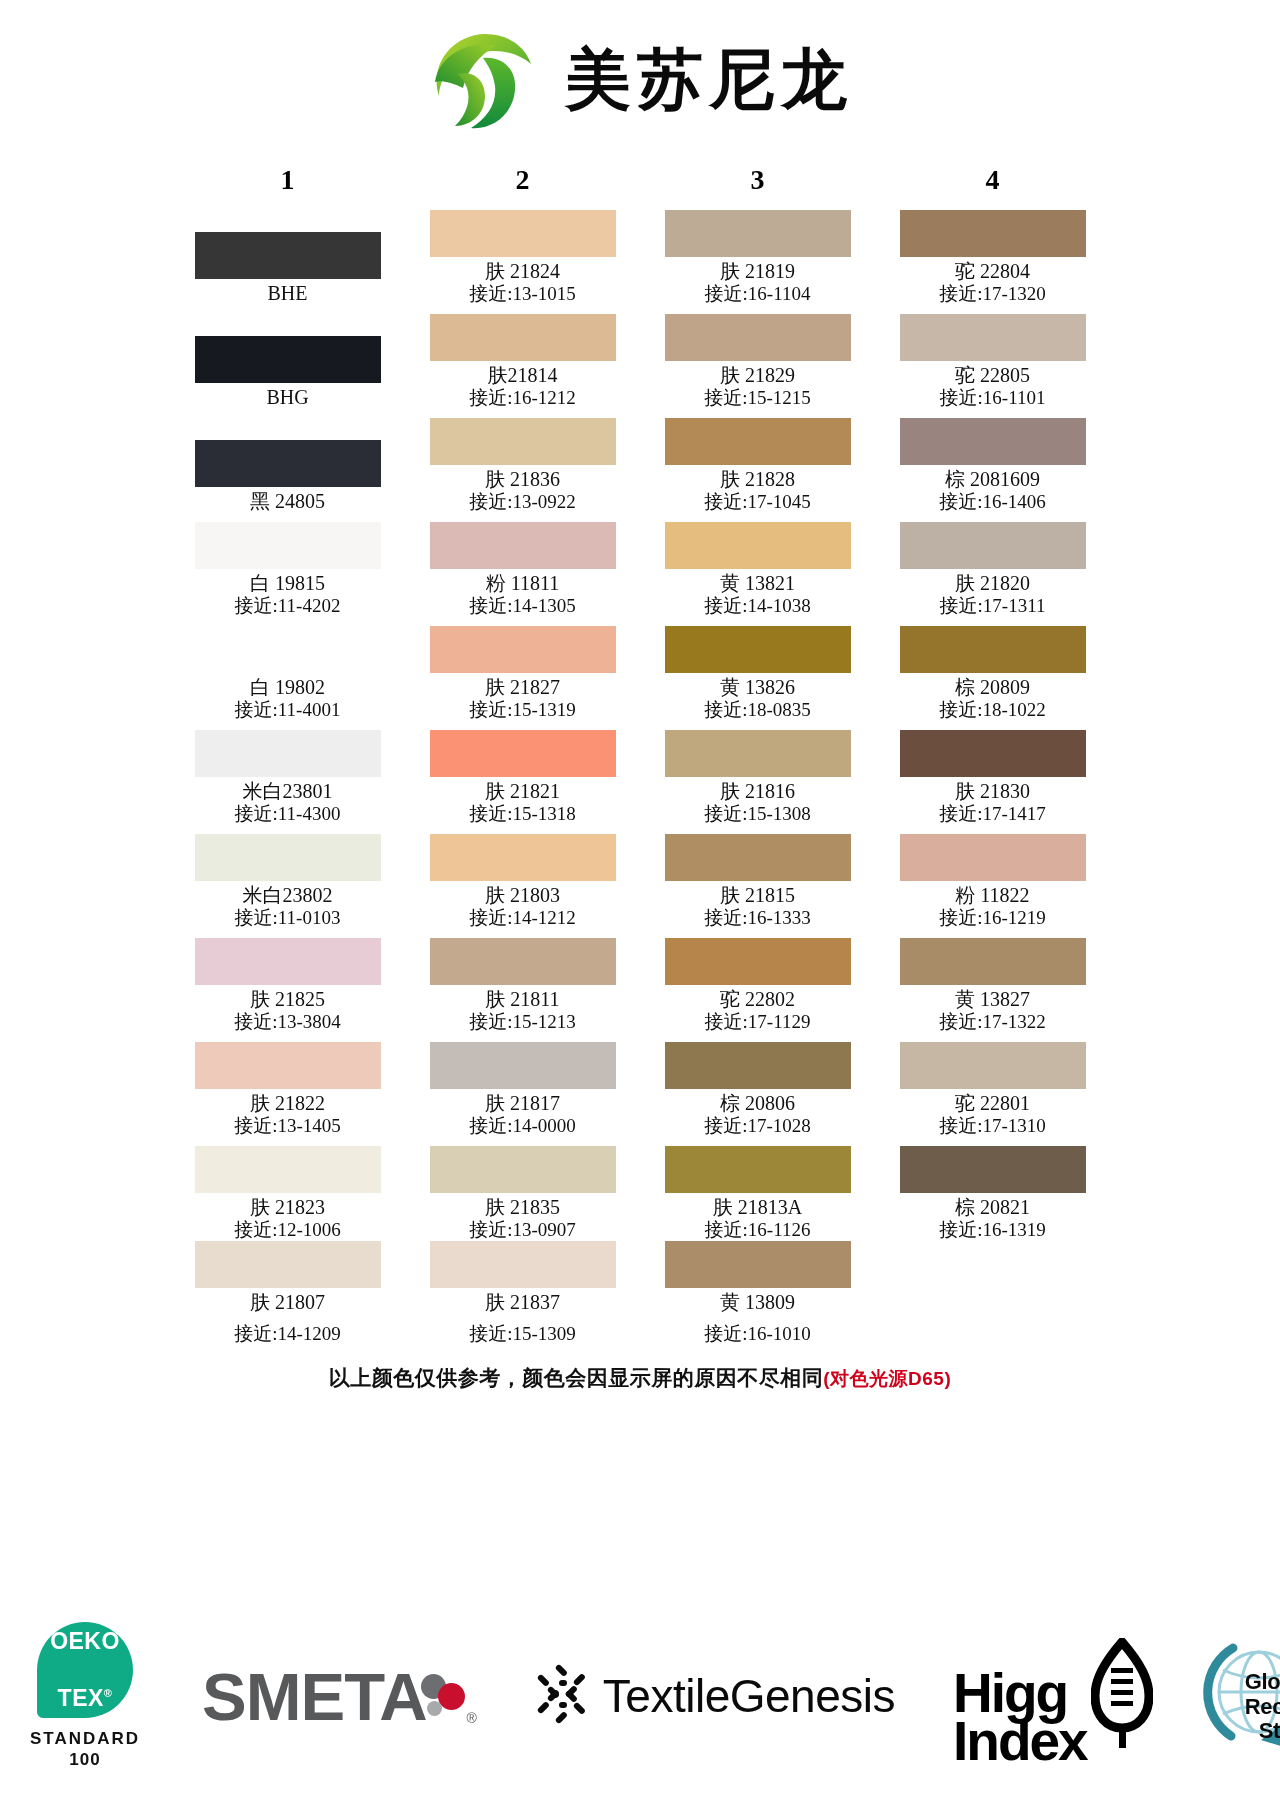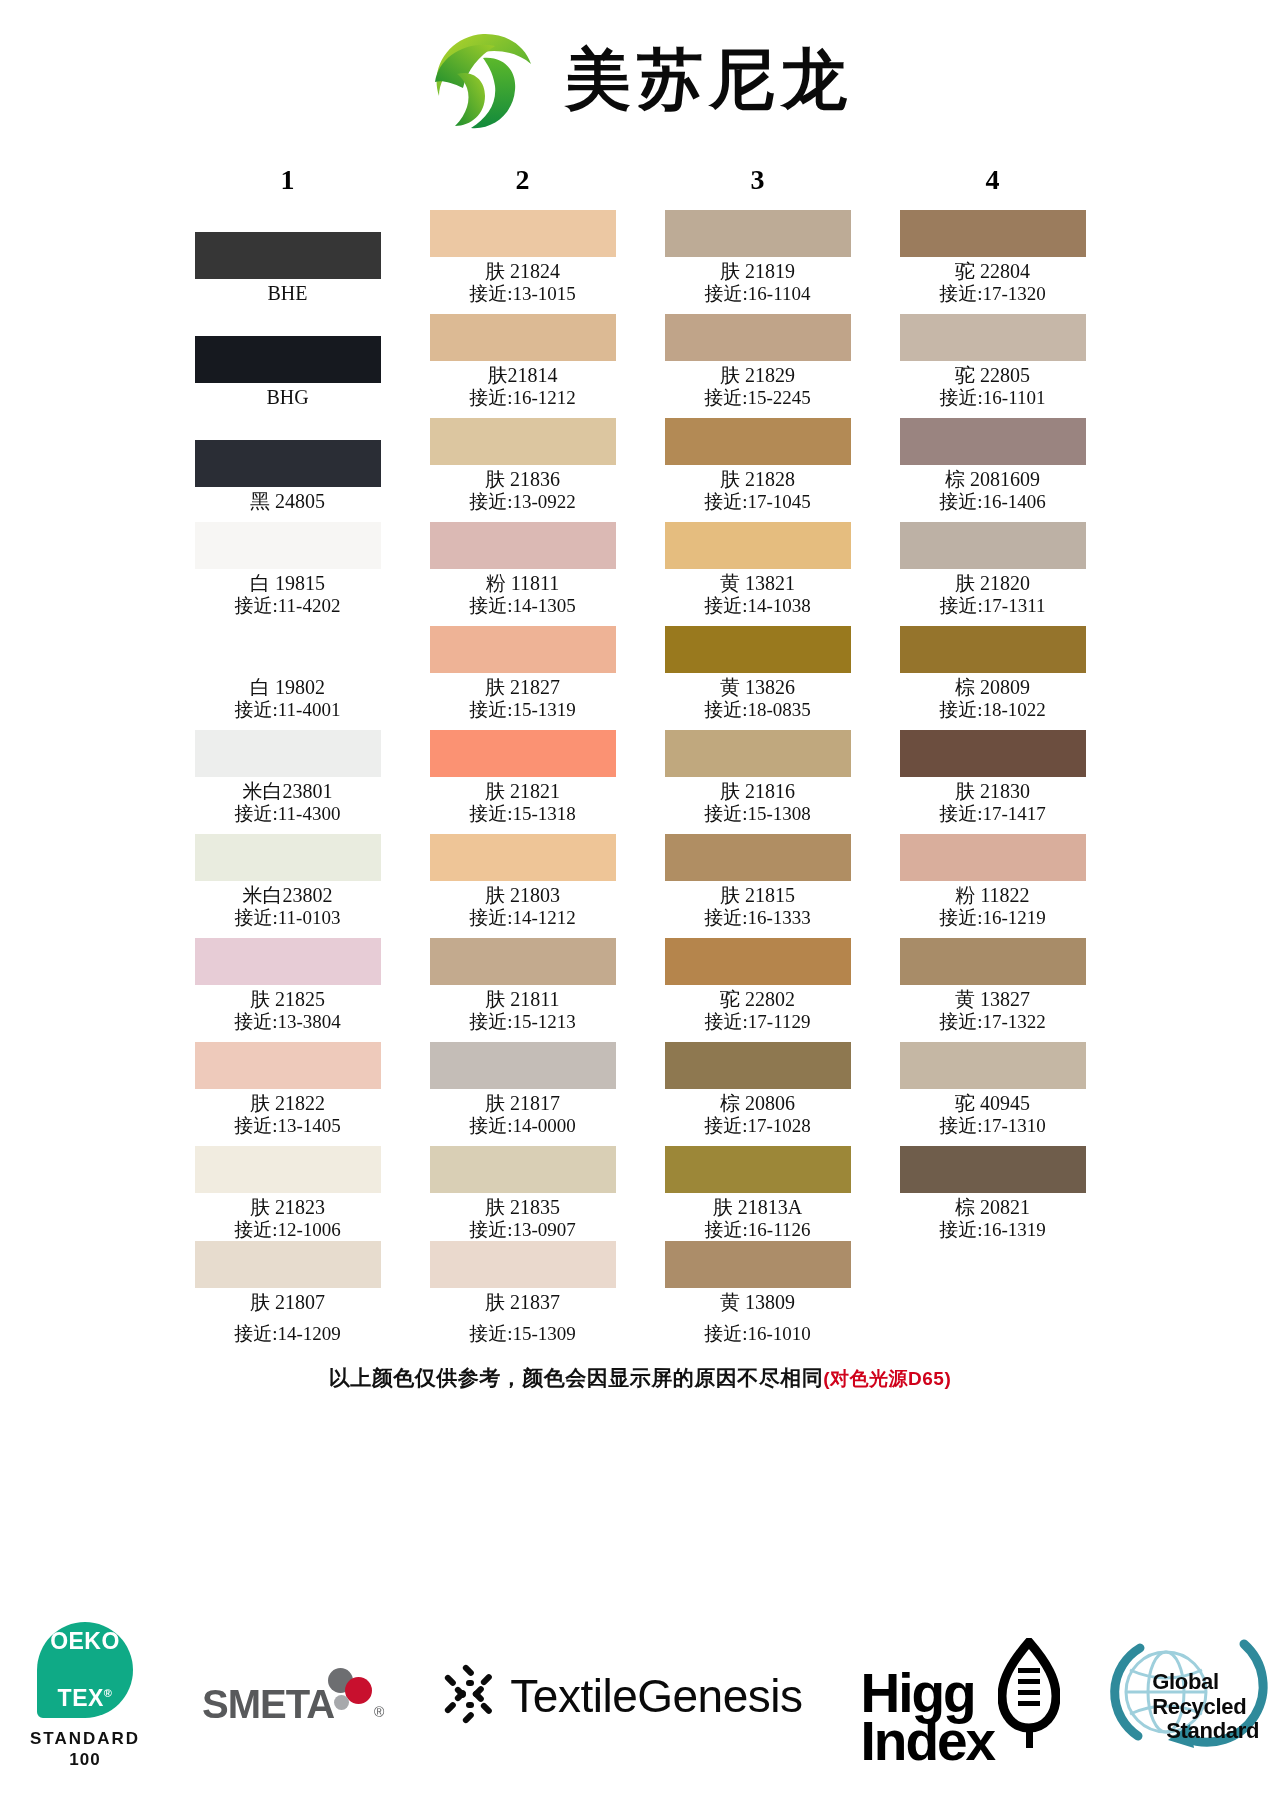--- a/index.html
+++ b/index.html
@@ -137,21 +137,21 @@
     font-size:17px;letter-spacing:2px;margin-top:10px;line-height:1.25;
   }
   .oeko-sub .n{letter-spacing:1px;}
 
   .smeta{
     flex:0 0 auto;margin-left:62px;
     display:flex;align-items:flex-end;
   }
   .smeta-word{
     font-family:"Liberation Sans","DejaVu Sans",sans-serif;
-    font-weight:bold;font-size:40px;color:#58595b;
+    font-weight:bold;font-size:67px;color:#58595b;
     letter-spacing:-1px;line-height:1;
   }
   .smeta-dots{position:relative;width:44px;height:56px;margin-left:-6px;}
   .smeta-dots i{position:absolute;border-radius:50%;display:block;}
   .d1{width:25px;height:25px;background:#6d6e71;left:0;top:0;}
   .d2{width:27px;height:27px;background:#c8102e;left:17px;top:9px;}
   .d3{width:15px;height:15px;background:#a7a9ac;left:6px;top:27px;}
   .smeta-r{font-family:"Liberation Sans","DejaVu Sans",sans-serif;
     font-size:14px;color:#58595b;align-self:flex-end;margin-left:2px;margin-bottom:4px;}
 
@@ -375,21 +375,21 @@
         <div class="chip" style="background: rgb(189, 171, 150);"></div>
         <div class="caption">
           <div class="cap-name">肤 21819</div>
           <div class="cap-ref">接近:16-1104</div>
         </div>
       </div>
       <div class="cell">
         <div class="chip" style="background: rgb(192, 164, 137);"></div>
         <div class="caption">
           <div class="cap-name">肤 21829</div>
-          <div class="cap-ref">接近:15-2245</div>
+          <div class="cap-ref">接近:15-1215</div>
         </div>
       </div>
       <div class="cell">
         <div class="chip" style="background: rgb(179, 138, 85);"></div>
         <div class="caption">
           <div class="cap-name">肤 21828</div>
           <div class="cap-ref">接近:17-1045</div>
         </div>
       </div>
       <div class="cell">
@@ -502,21 +502,21 @@
       <div class="cell">
         <div class="chip" style="background: rgb(168, 140, 104);"></div>
         <div class="caption">
           <div class="cap-name">黄  13827</div>
           <div class="cap-ref">接近:17-1322</div>
         </div>
       </div>
       <div class="cell">
         <div class="chip" style="background: rgb(197, 183, 164);"></div>
         <div class="caption">
-          <div class="cap-name">驼 40945</div>
+          <div class="cap-name">驼 22801</div>
           <div class="cap-ref">接近:17-1310</div>
         </div>
       </div>
       <div class="cell">
         <div class="chip" style="background: rgb(111, 93, 75);"></div>
         <div class="caption">
           <div class="cap-name">棕 20821</div>
           <div class="cap-ref">接近:16-1319</div>
         </div>
       </div>

